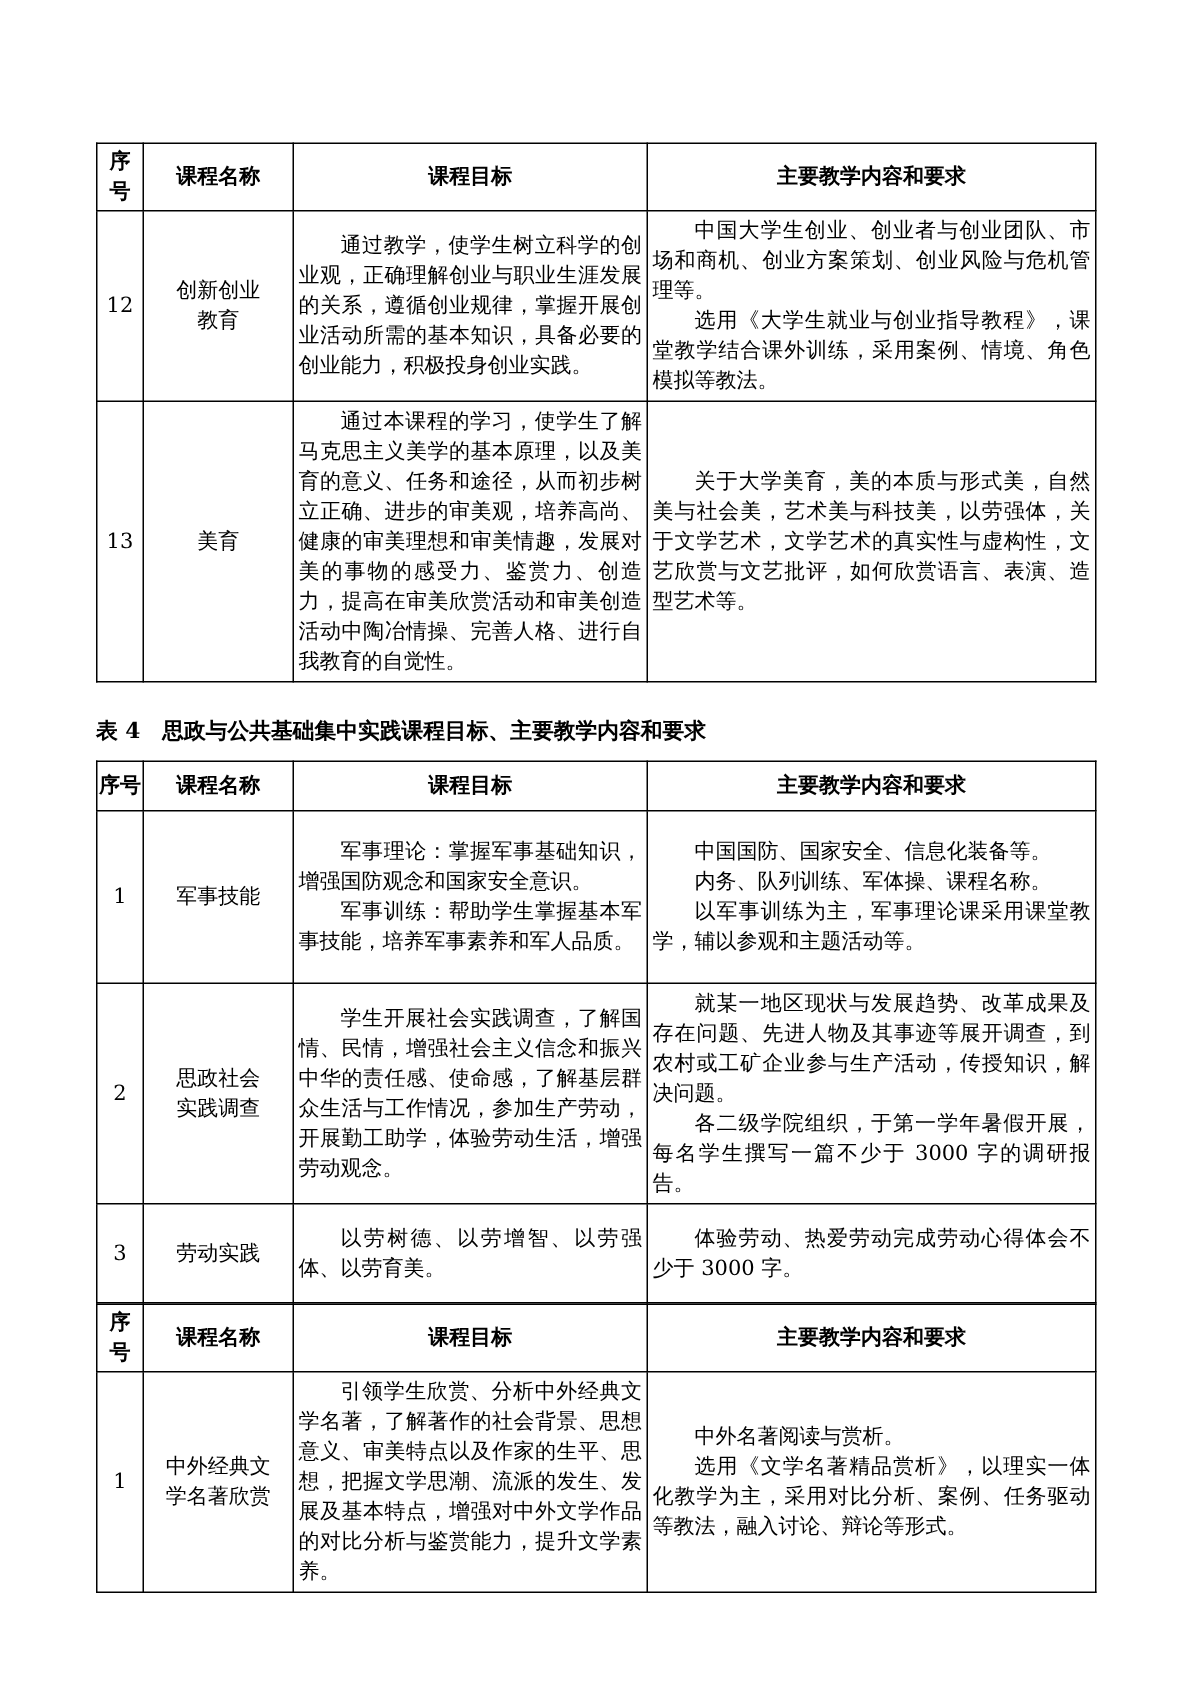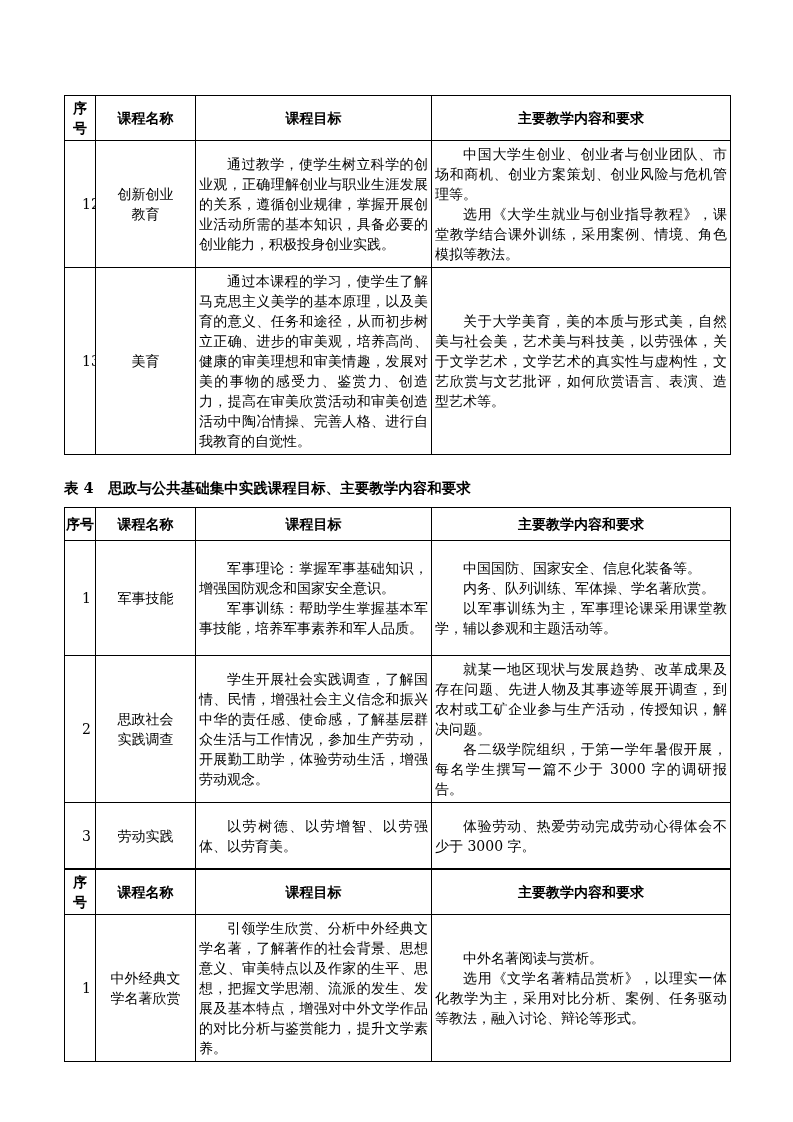--- a/index.html
+++ b/index.html
@@ -38,22 +38,22 @@
     font-weight: bold;
     text-align: center;
     white-space: pre-line;
     padding: 2px 1px;
   }
   col.c-no   { width: 31px; }
   col.c-name { width: 100px; }
   col.c-goal { width: 236px; }
   col.c-content { width: 299px; }
   td.cell-no {
-    text-align: left;
-    padding: 2px 17px;
+    text-align: center;
+    padding: 2px 0;
   }
   td.cell-name {
     text-align: center;
     white-space: pre-line;
     padding: 2px 4px;
   }
   td.cell-text {
     padding: 3px 3px;
   }
   td.cell-text p {
@@ -130,21 +130,21 @@
     </tr>
     <tr style="height:115px">
       <td class="cell-no">1</td>
       <td class="cell-name">军事技能</td>
       <td class="cell-text">
         <p>军事理论：掌握军事基础知识，增强国防观念和国家安全意识。</p>
         <p>军事训练：帮助学生掌握基本军事技能，培养军事素养和军人品质。</p>
       </td>
       <td class="cell-text">
         <p>中国国防、国家安全、信息化装备等。</p>
-        <p>内务、队列训练、军体操、学名著欣赏。</p>
+        <p>内务、队列训练、军体操、课程名称。</p>
         <p>以军事训练为主，军事理论课采用课堂教学，辅以参观和主题活动等。</p>
       </td>
     </tr>
     <tr style="height:124px">
       <td class="cell-no">2</td>
       <td class="cell-name">思政社会
 实践调查</td>
       <td class="cell-text">
         <p>学生开展社会实践调查，了解国情、民情，增强社会主义信念和振兴中华的责任感、使命感，了解基层群众生活与工作情况，参加生产劳动，开展勤工助学，体验劳动生活，增强劳动观念。</p>
       </td>

